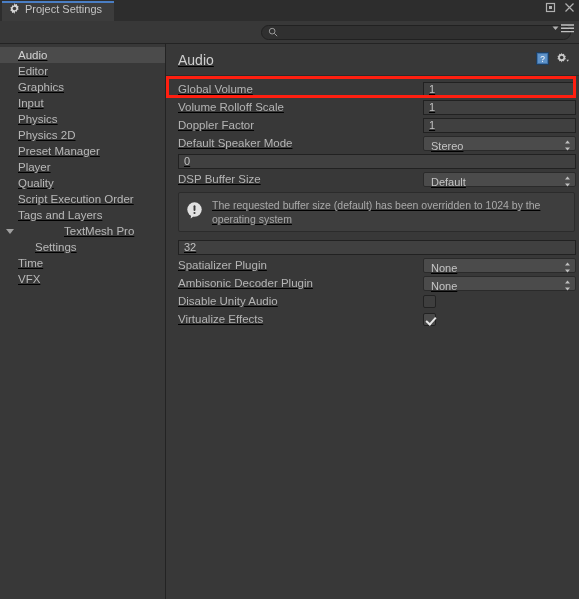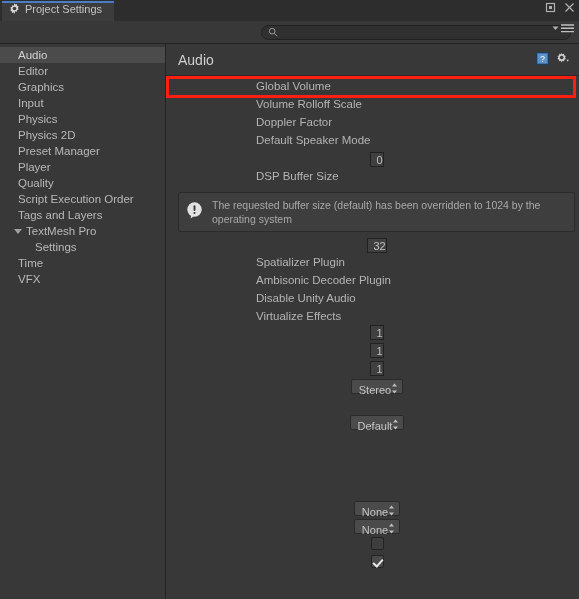--- a/index.html
+++ b/index.html
@@ -62,40 +62,40 @@
     padding-left: 6px; gap: 4px;
   }
   .search-field input {
     background: transparent; border: none; outline: none;
     color: #b4b4b4; font-size: 10px;
     font-family: "Liberation Sans", sans-serif;
     width: 270px;
   }
 
   
-  .body { flex: 1; display: flex; min-height: 0; }
+  .body { flex: 1; display: flex; min-height: 0; text-decoration: underline; }
 
   
   .sidebar {
     width: 166px; flex: 0 0 166px;
     background: #383838;
     border-right: 1px solid #232323;
     padding-top: 3px;
     overflow: hidden;
   }
   .side-item {
     height: 16px;
     display: flex; align-items: center;
     font-size: 11.5px; color: #b8b8b8;
     padding-left: 18px;
     white-space: nowrap;
   }
   .side-item.selected { background: #4b4b4b; color: #d2d2d2; }
   .side-item.child { padding-left: 35px; }
-  .side-item.parent { padding-left: 14px; }
+  .side-item.parent { padding-left: 6px; gap: 46px; }
   .tri {
     width: 0; height: 0; margin-right: 4px;
     border-left: 4.5px solid transparent;
     border-right: 4.5px solid transparent;
     border-top: 5px solid #a0a0a0;
   }
 
   
   .main {
     flex: 1; background: #383838;
@@ -109,21 +109,20 @@
     border-bottom: 1px solid #2b2b2b;
   }
   .main-title { font-size: 14px; color: #cfcfcf; flex: 1; }
   .hdr-icons { display: flex; align-items: center; gap: 7px; }
 
   .rows { padding-top: 4px; }
   .row {
     height: 18px;
     display: flex; align-items: center;
     padding-left: 12px;
-    flex-direction: column;
   }
   .row-label {
     font-size: 11.5px; color: #b4b4b4;
     width: 245px; flex: 0 0 245px;
     white-space: nowrap;
   }
   .ctrl-wrap { flex: 1; padding-right: 3px; display: flex; }
 
   .textfield {
     height: 15px; width: 100%;

